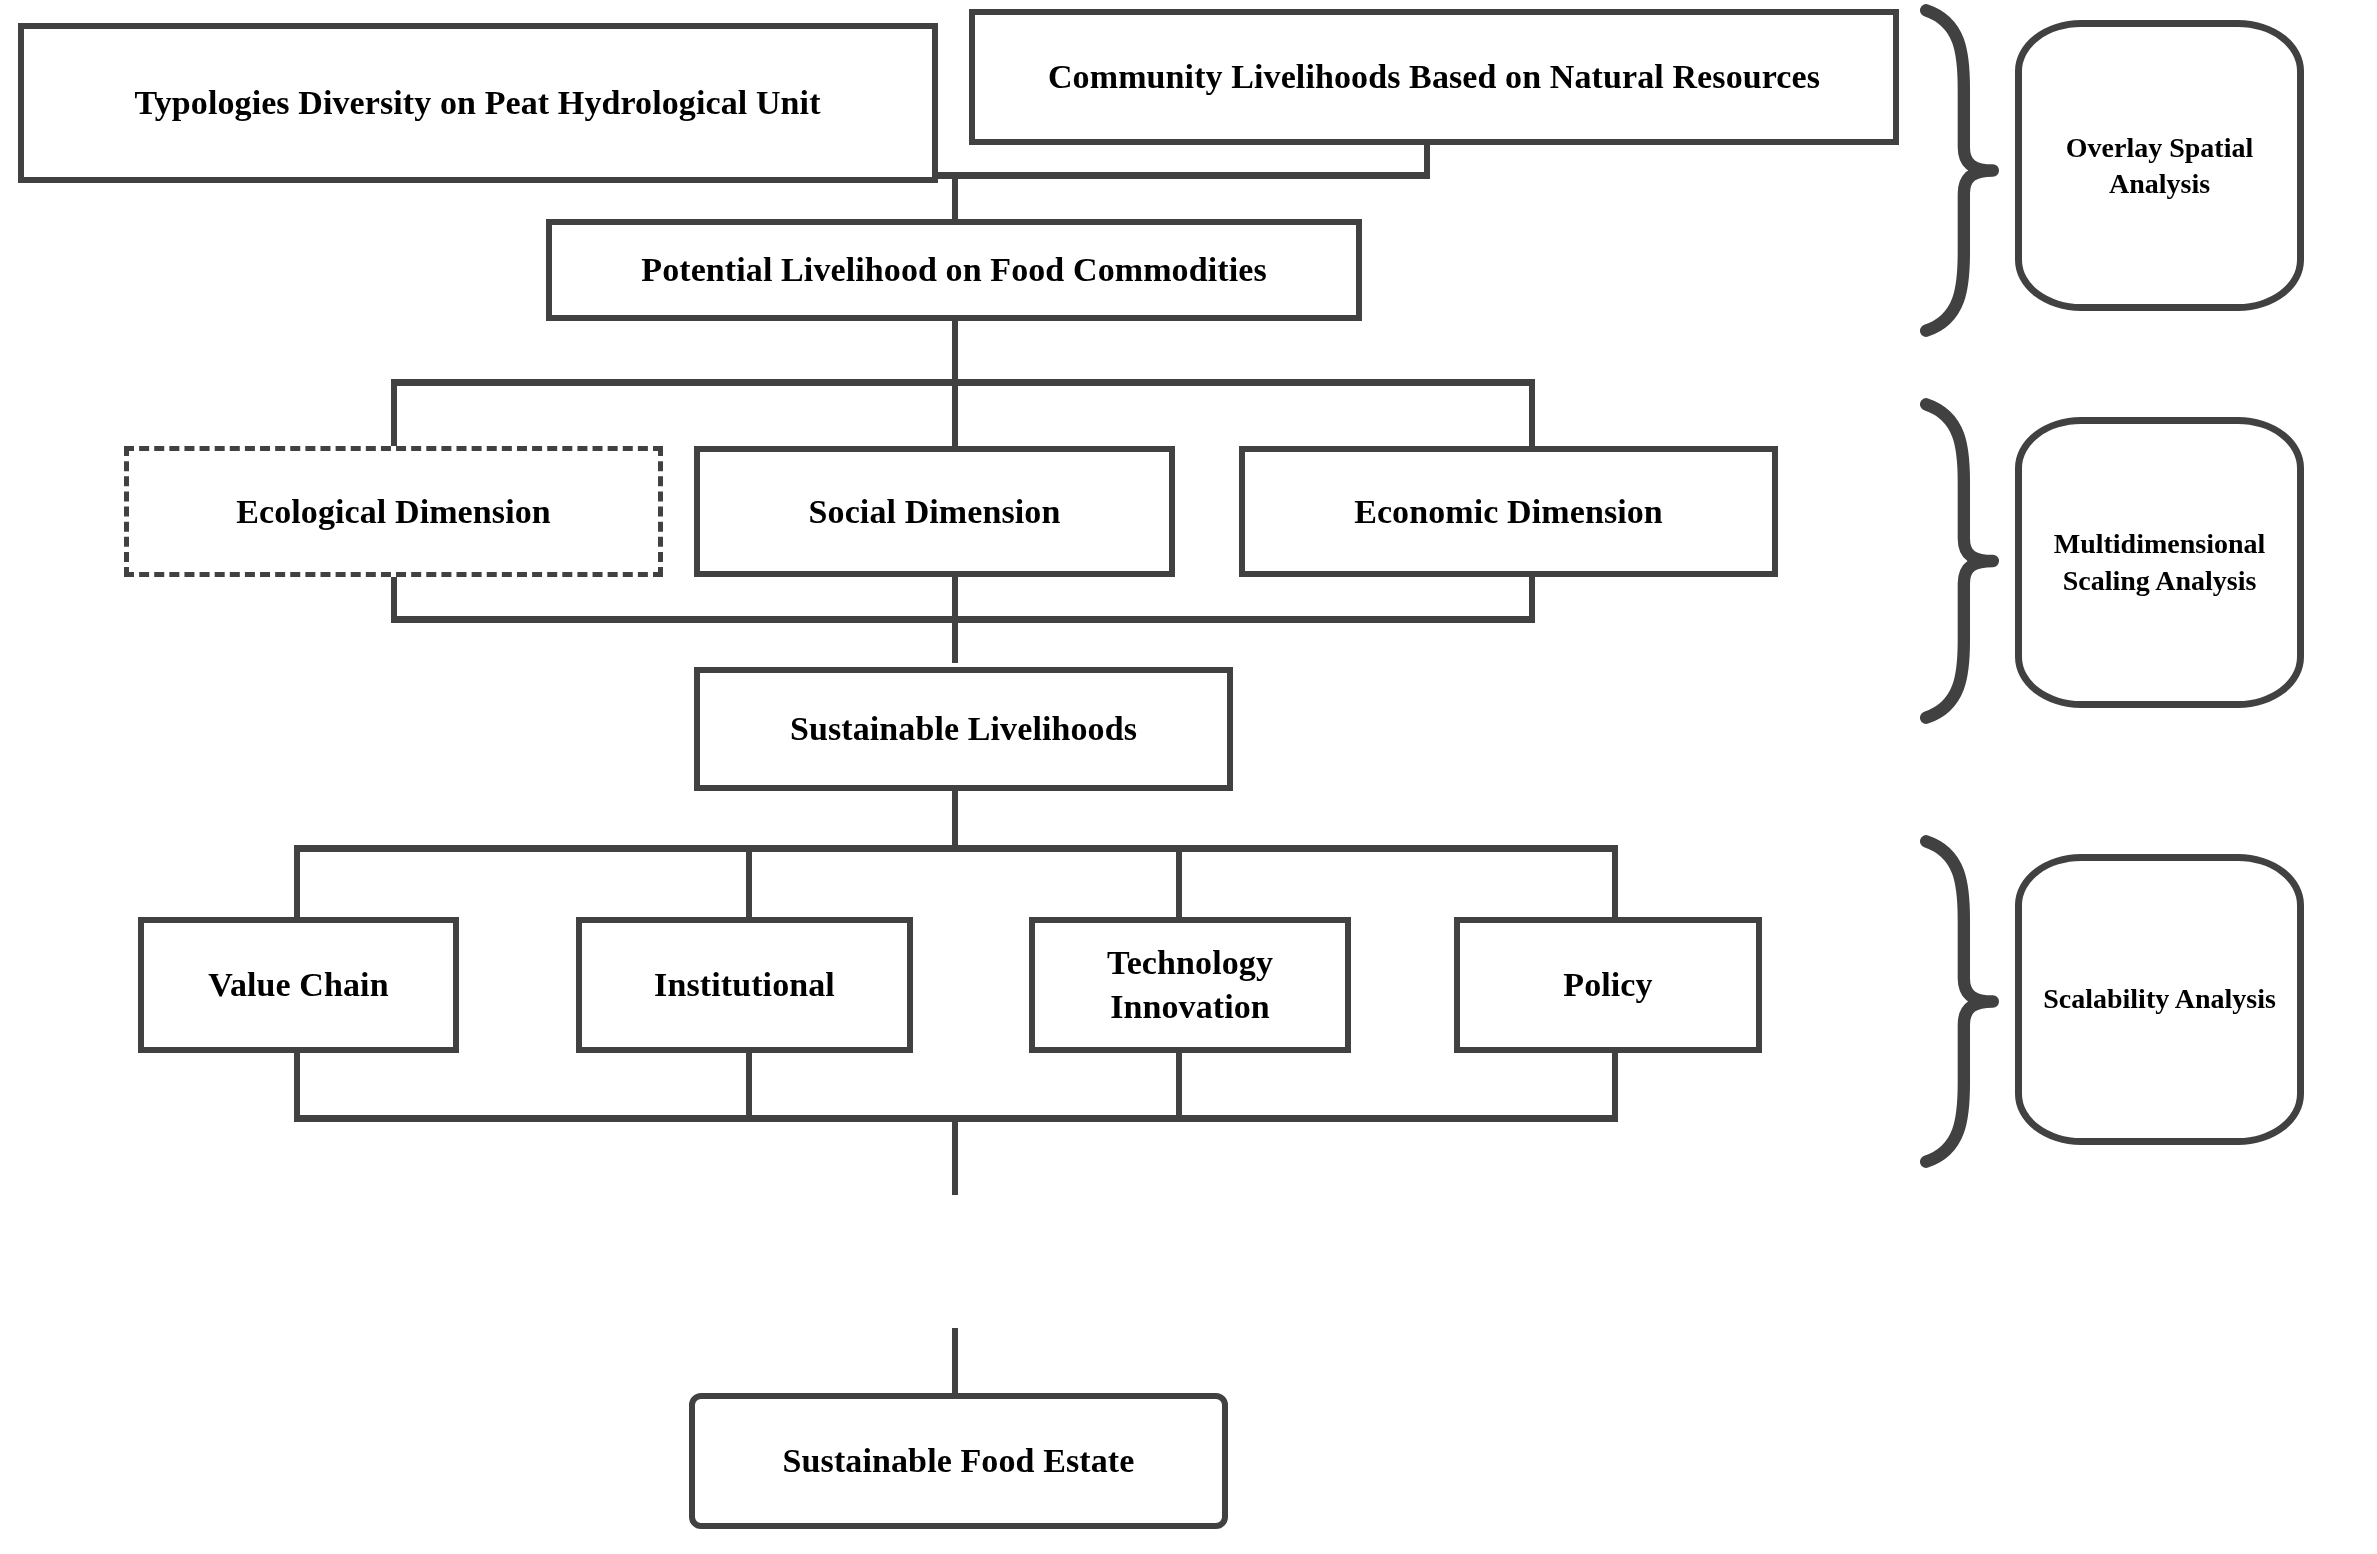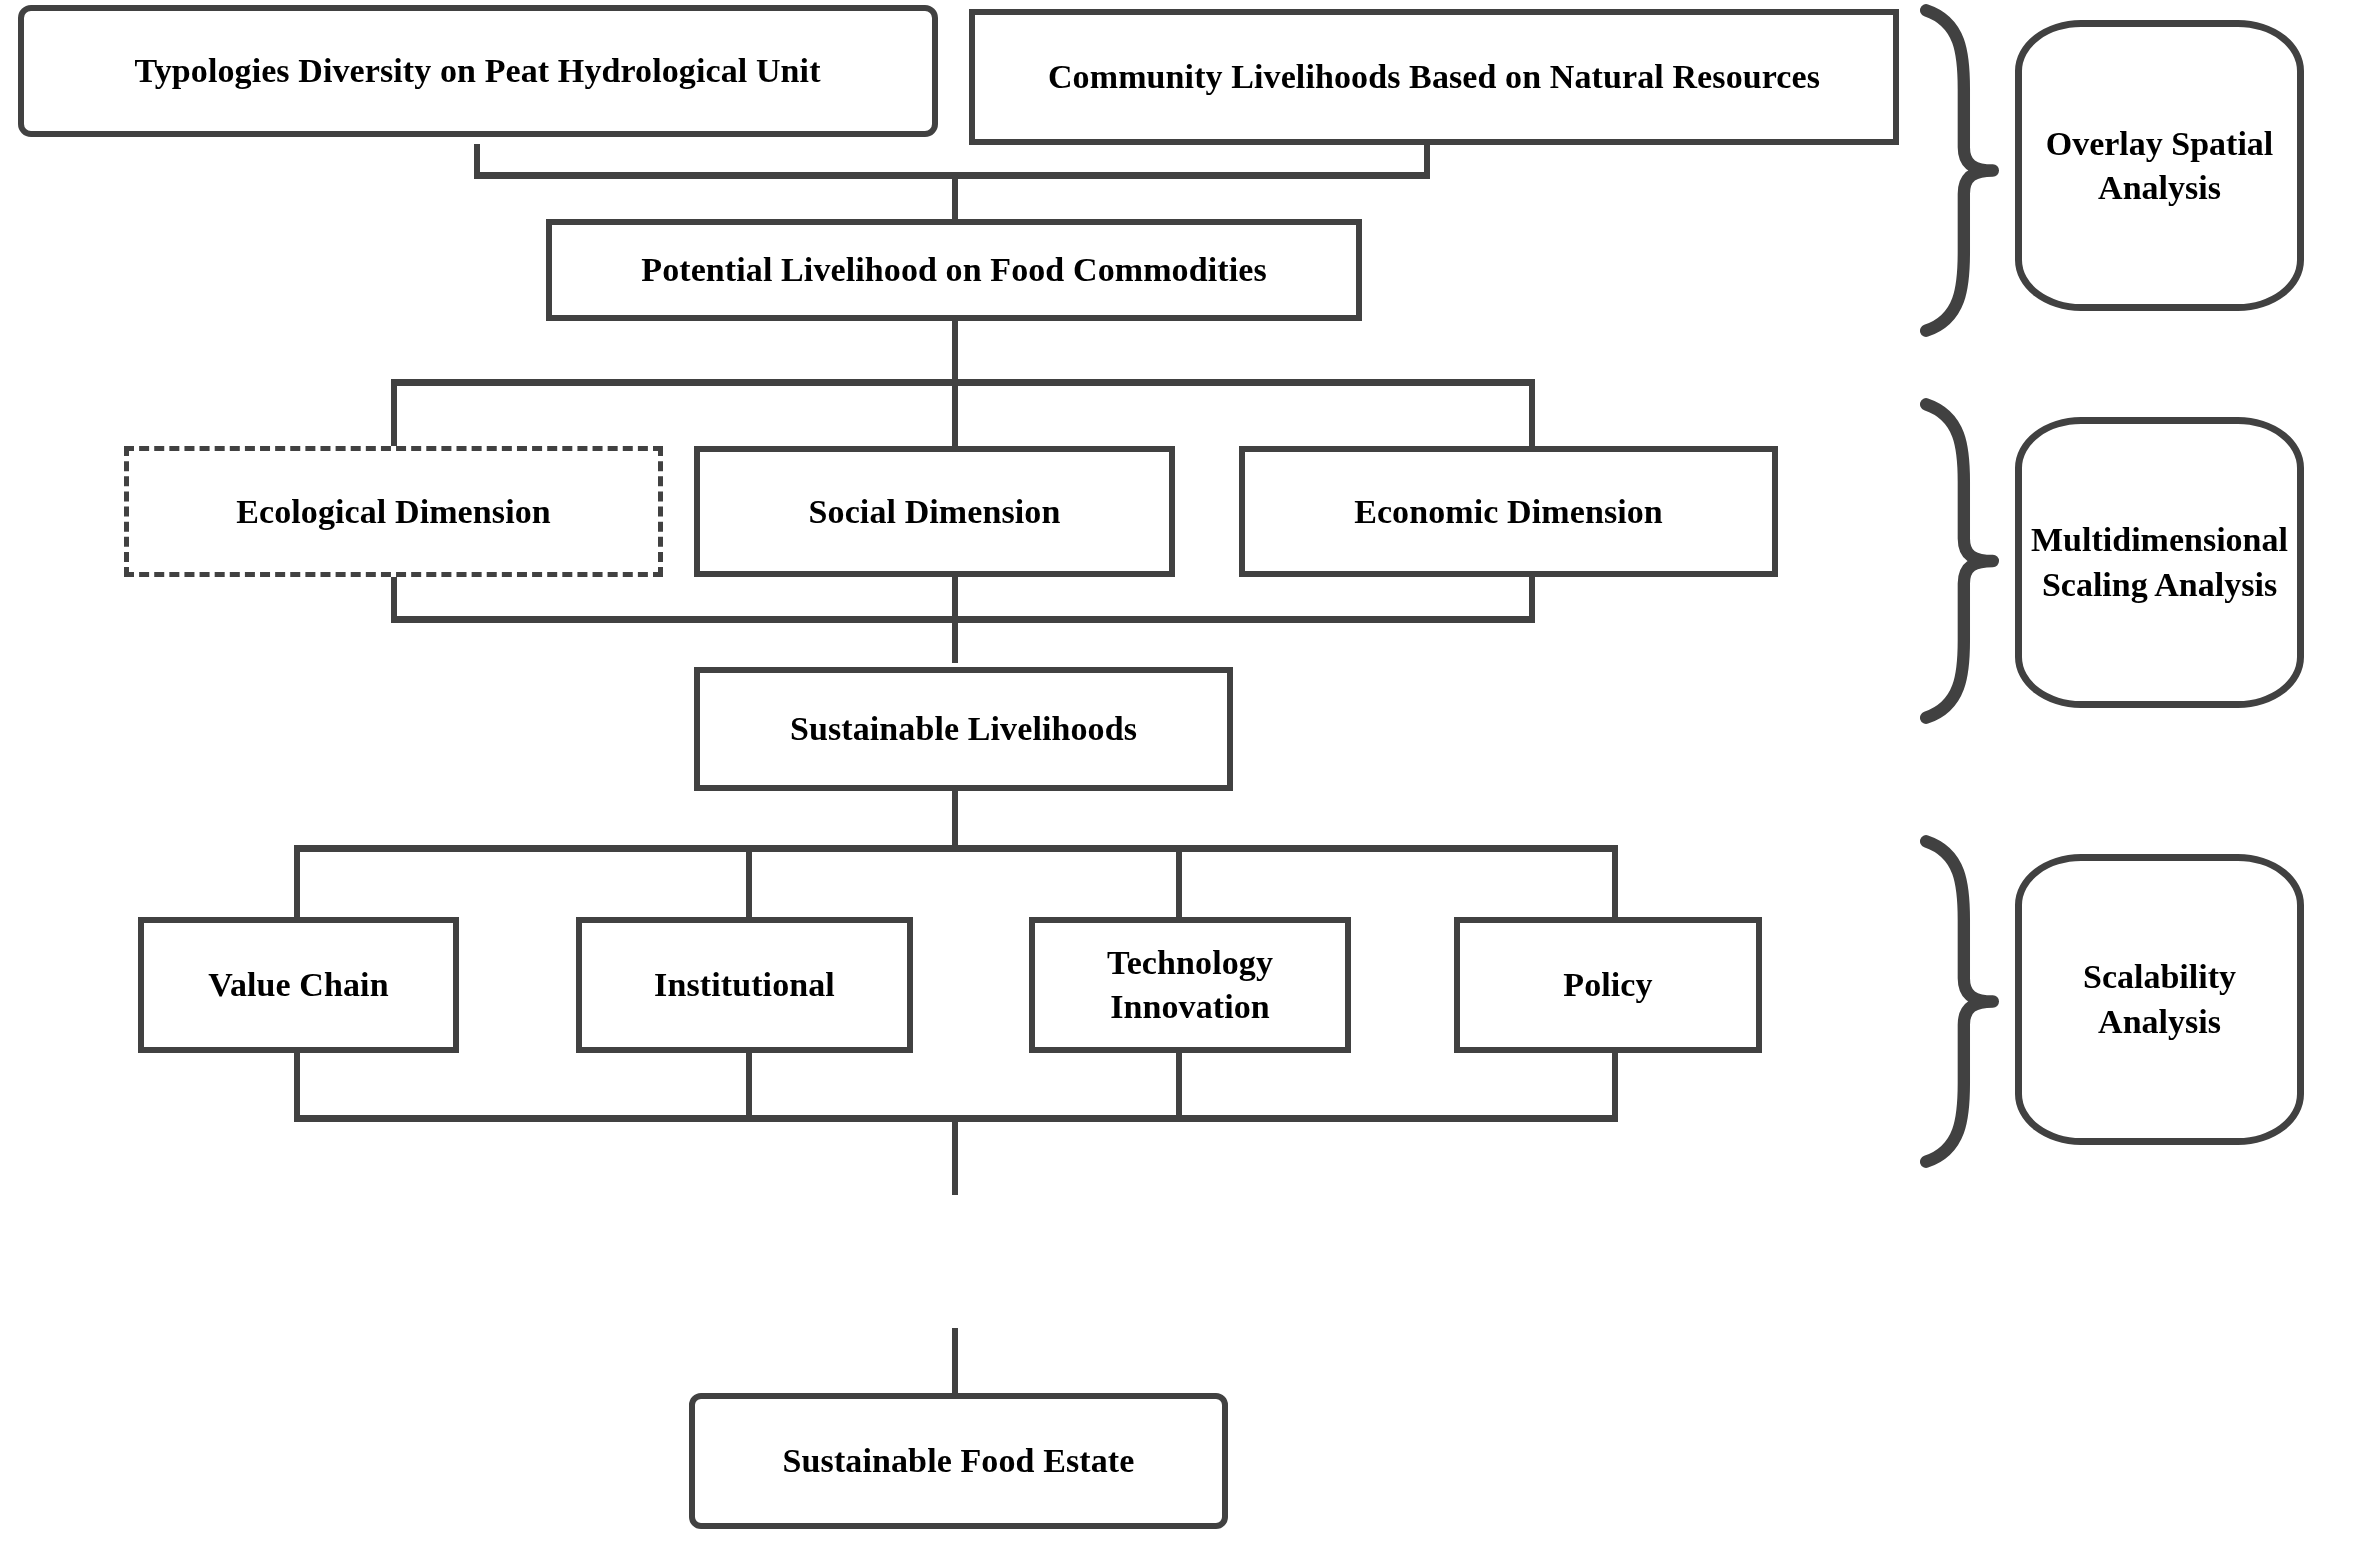--- a/index.html
+++ b/index.html
@@ -59,38 +59,38 @@
     position: absolute;
     box-sizing: border-box;
     border: 7.3px solid #414141;
     border-radius: 66px / 51px;
     background: #ffffff;
     display: flex;
     align-items: center;
     justify-content: center;
     text-align: center;
     font-weight: bold;
-    font-size: 34px;
+    font-size: 28px;
     line-height: 1.3;
     color: #000000;
     padding: 4.4px 13px;
     z-index: 5;
   }
   .brace {
     position: absolute;
     z-index: 4;
   }
   .brace svg { display: block; width: 100%; height: 100%; }
 </style>
 </head>
 <body>
 
 <div id="canvas">
 
-  <div class="node" style="left:17.5px; top:5px; width:920px; height:132px;border-radius:13px;">
+  <div class="node" style="left:17.5px; top:23px; width:920px; height:160px;">
     <span class="label">Typologies Diversity on Peat Hydrological Unit</span>
   </div>
 
   <div class="node" style="left:969px; top:8.7px; width:930px; height:136px;">
     <span class="label">Community Livelihoods Based on Natural Resources</span>
   </div>
 
   <div class="ln lnv" style="left:474px; top:144px; height:31px;"></div>
   <div class="ln lnv" style="left:1424px; top:144px; height:31px;"></div>
   <div class="ln lnh" style="left:474px; top:172px; width:956px;"></div>

